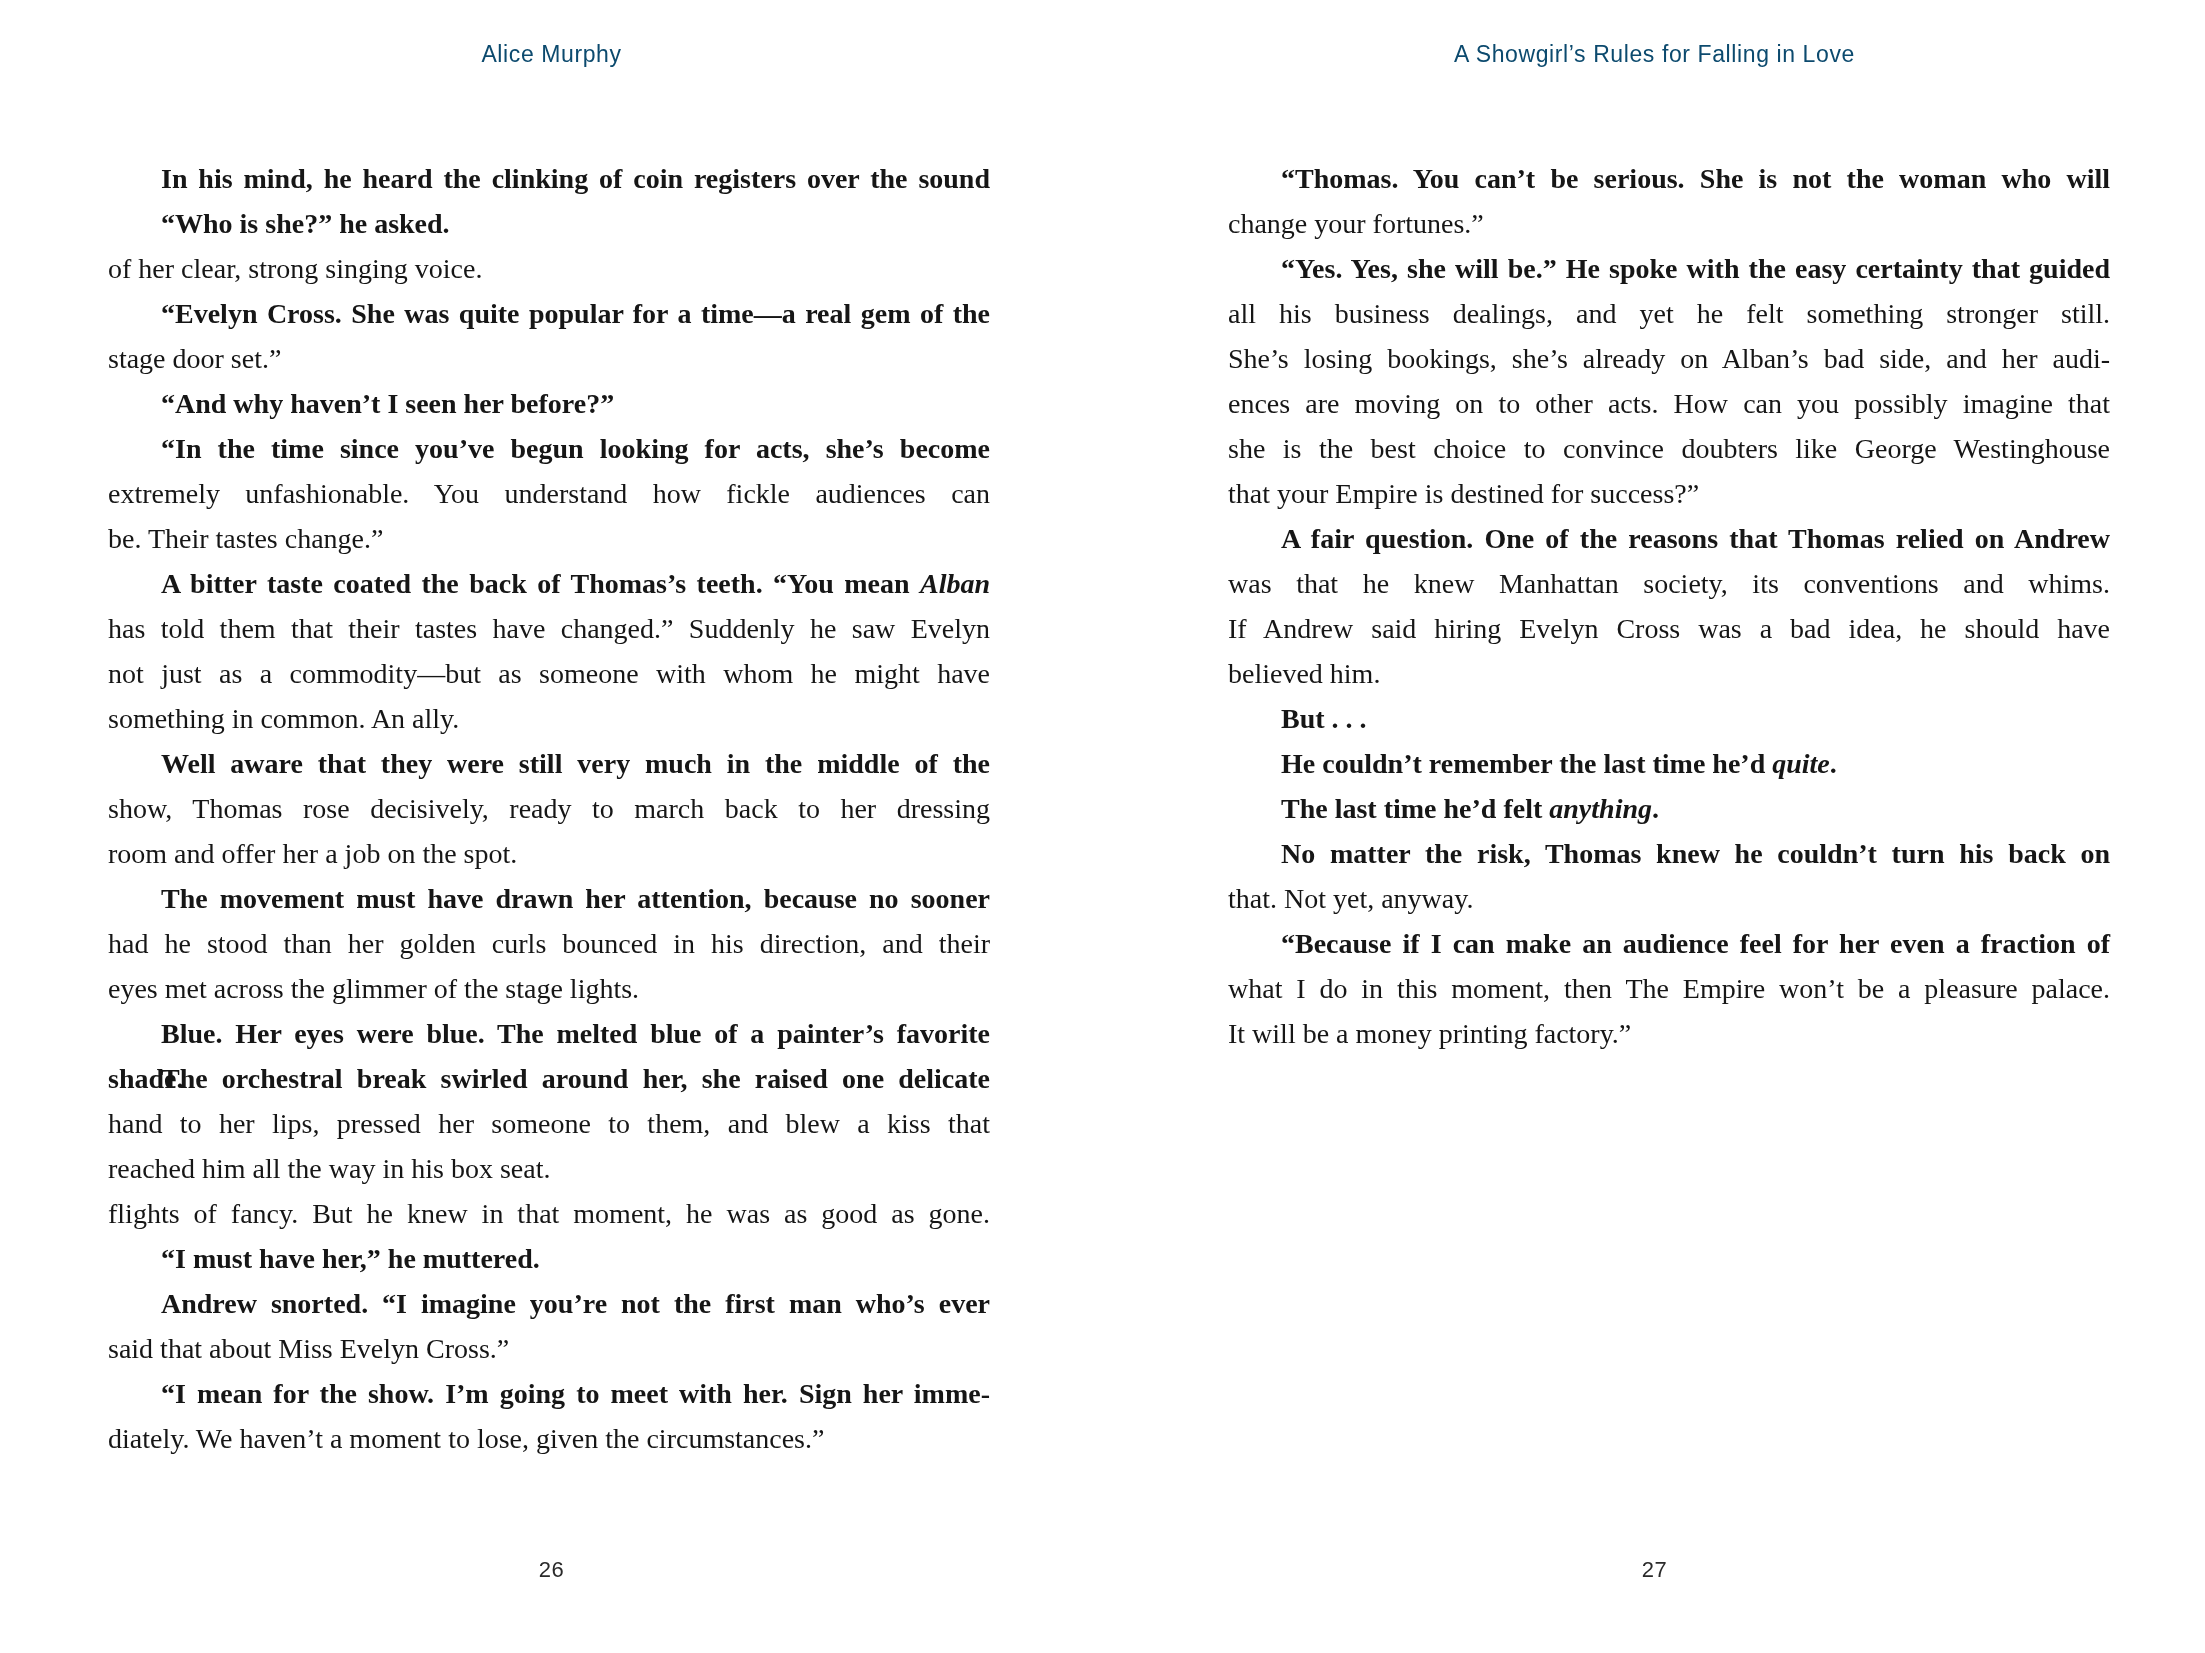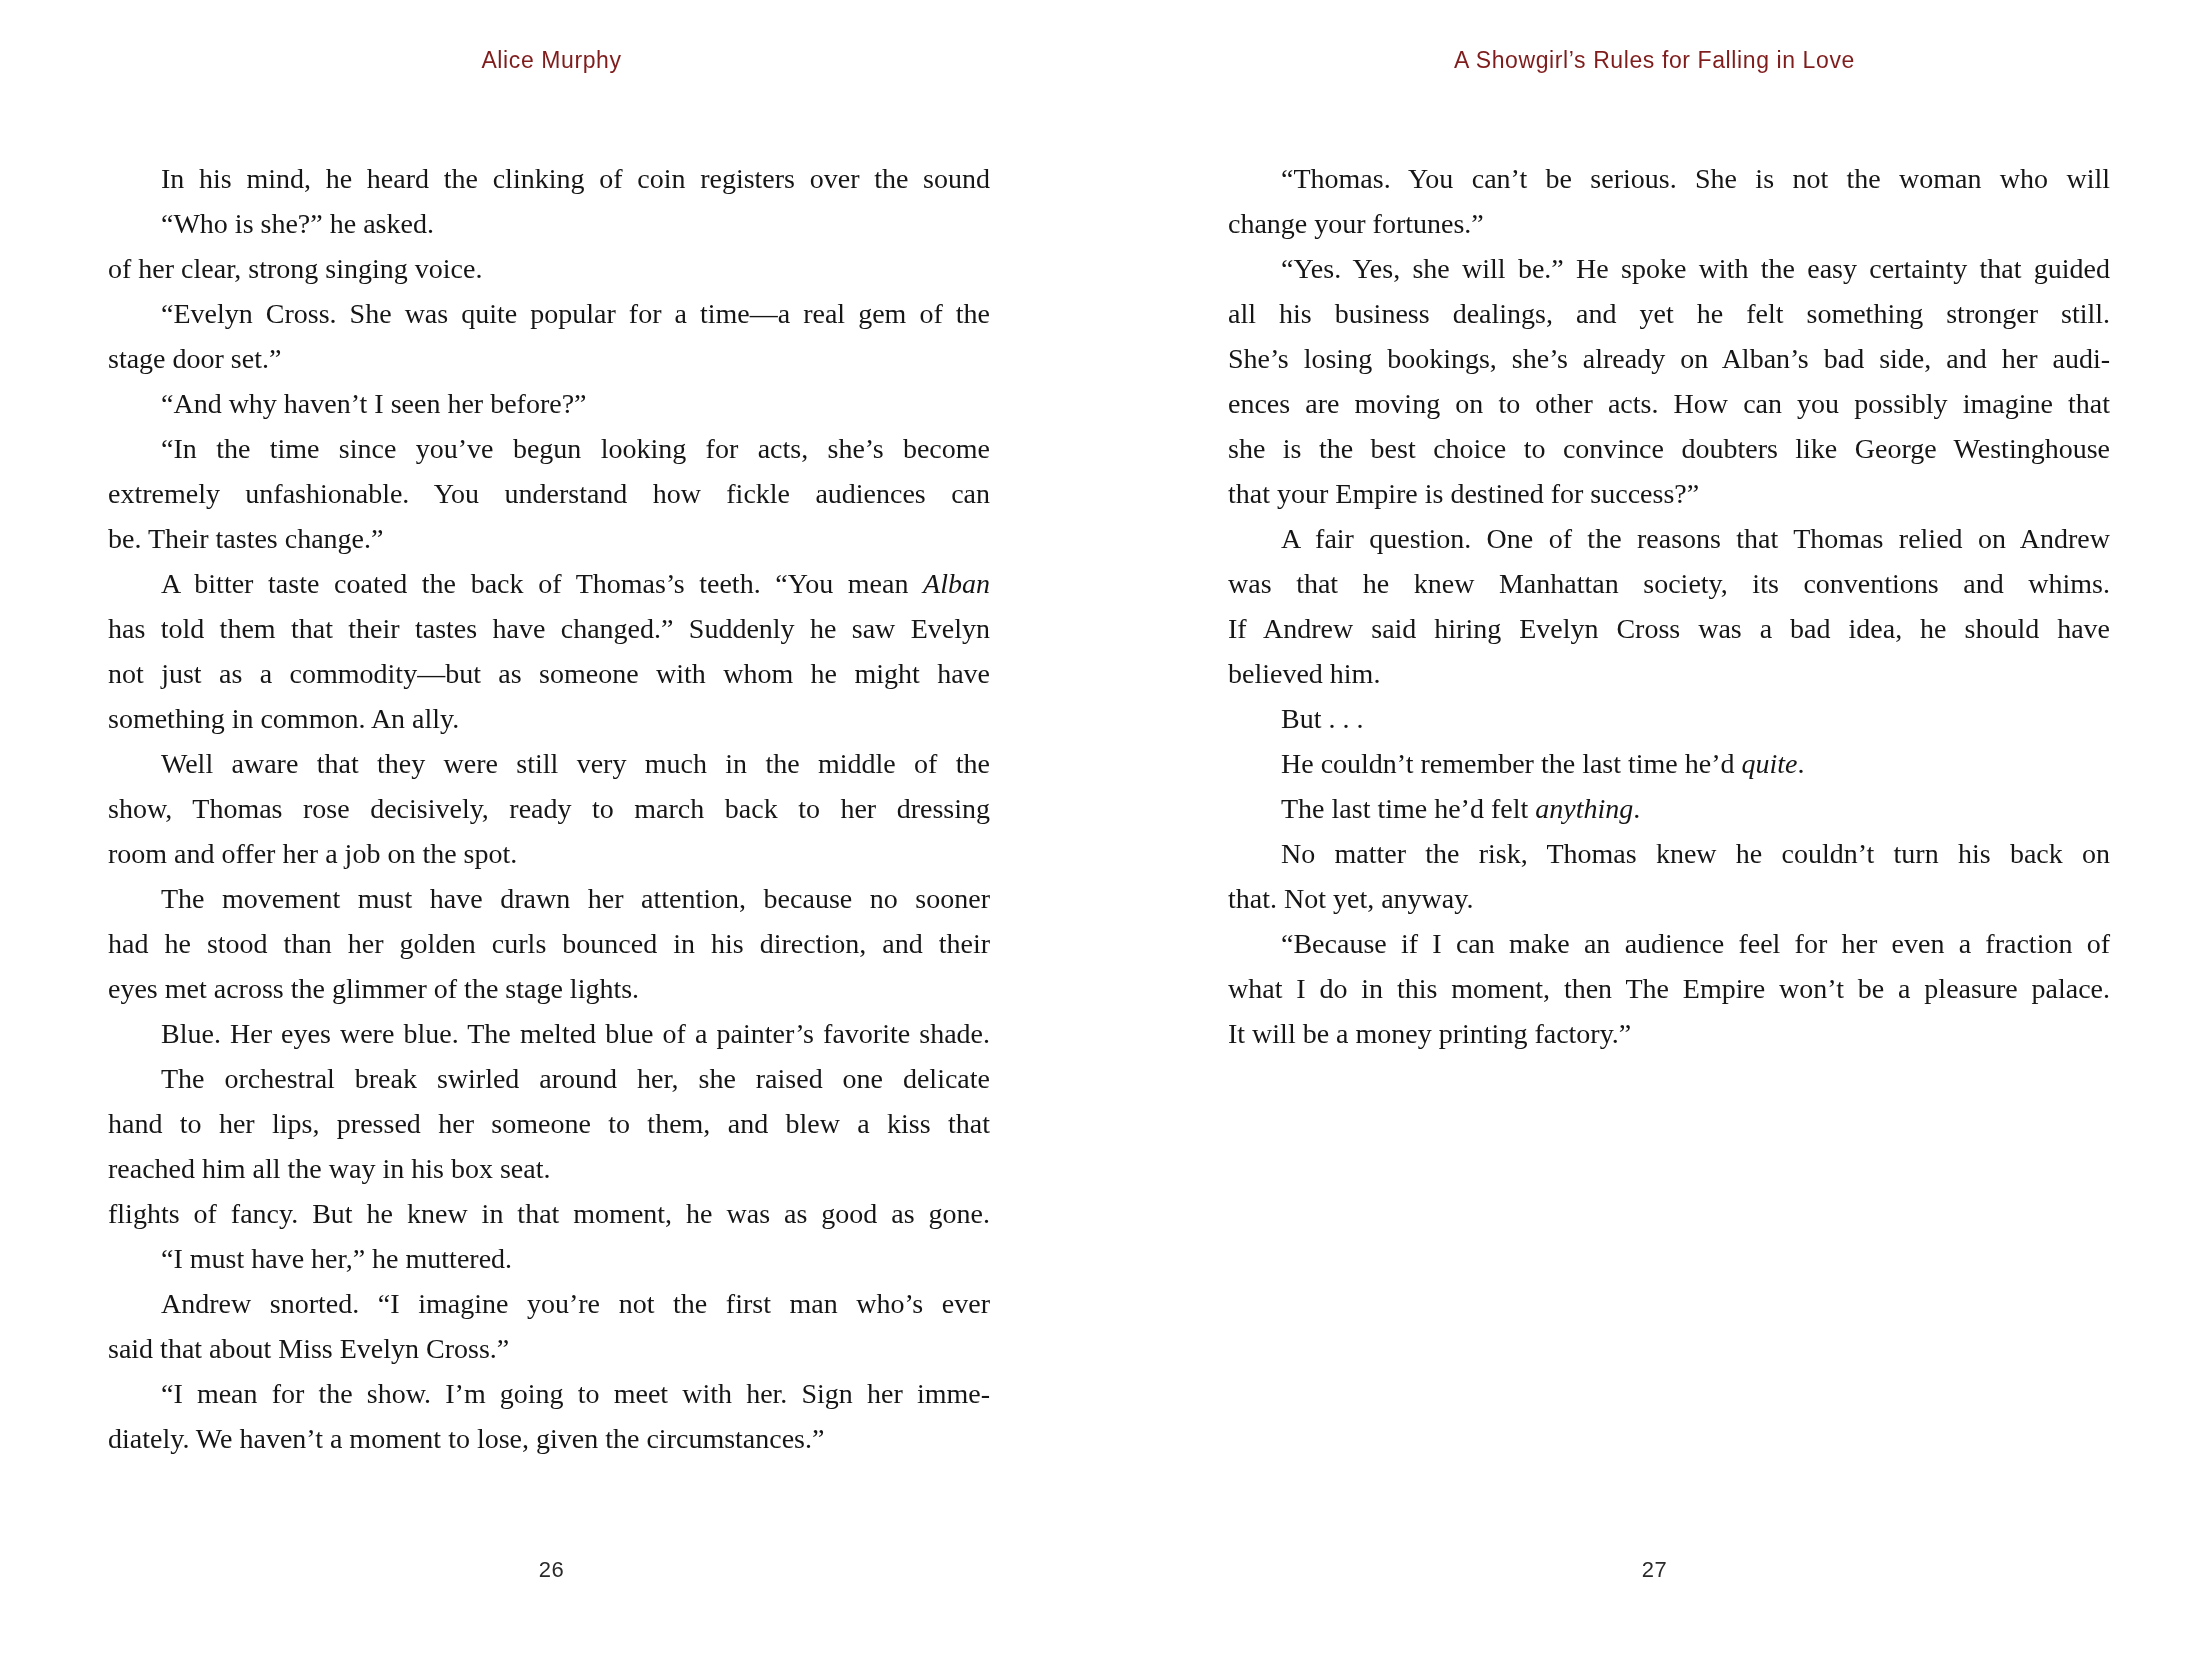--- a/index.html
+++ b/index.html
@@ -5,33 +5,33 @@
   html,body{margin:0;padding:0;background:#ffffff;}
   .spread{
     position:relative;width:2205px;height:1654px;background:#ffffff;
     font-family:"Liberation Serif","DejaVu Serif",serif;color:#161616;
     overflow:hidden;
   }
   .page{position:absolute;top:0;width:1103px;height:1654px;background:#ffffff;}
   #left-page{left:0;}
   #right-page{left:1103px;}
   .runhead{
-    position:absolute;top:47px;left:0;width:100%;text-align:center;
+    position:absolute;top:41px;left:0;width:100%;text-align:center;
     font-family:"Liberation Sans","DejaVu Sans",sans-serif;
-    font-size:23px;letter-spacing:0.6px;color:#7f1d1d;
+    font-size:23px;letter-spacing:0.6px;color:#0c4a6e;
   }
   .bodyblock{position:absolute;top:156px;width:882px;}
   #left-page .bodyblock{left:108px;}
   #right-page .bodyblock{left:125px;}
   .ln{
     font-size:28px;line-height:45px;height:45px;
     white-space:nowrap;text-align:left;color:#161616;
   }
   .ln.j{white-space:normal;text-align:justify;text-align-last:justify;}
-  .ind{text-indent:53px;}
+  .ind{text-indent:53px;font-weight:bold;}
   .it{font-style:italic;}
   .pagenum{
     position:absolute;top:1557px;left:0;width:100%;text-align:center;
     font-family:"Liberation Sans","DejaVu Sans",sans-serif;
     font-size:22px;letter-spacing:0.4px;color:#2a2a2a;
   }
 </style>
 </head>
 <body>
 

